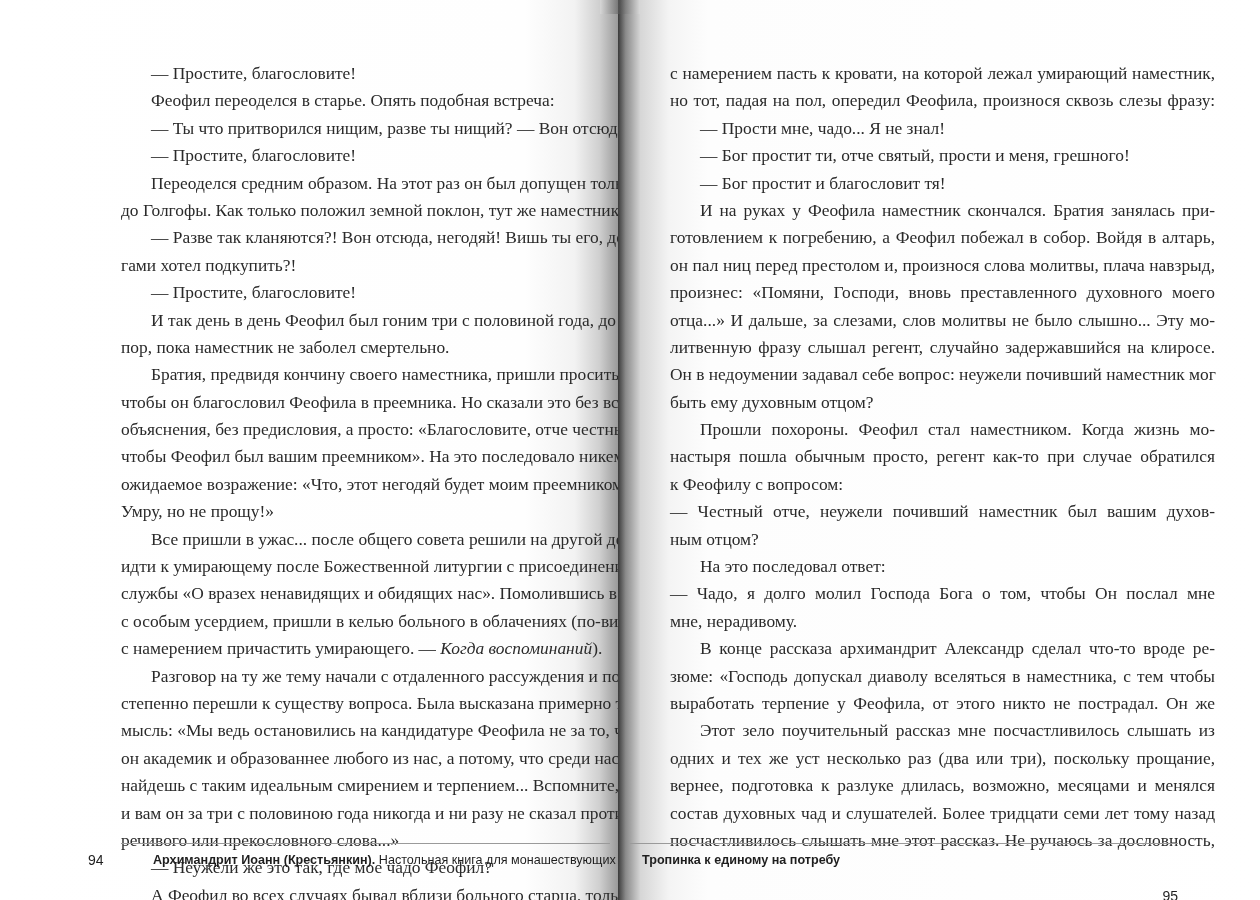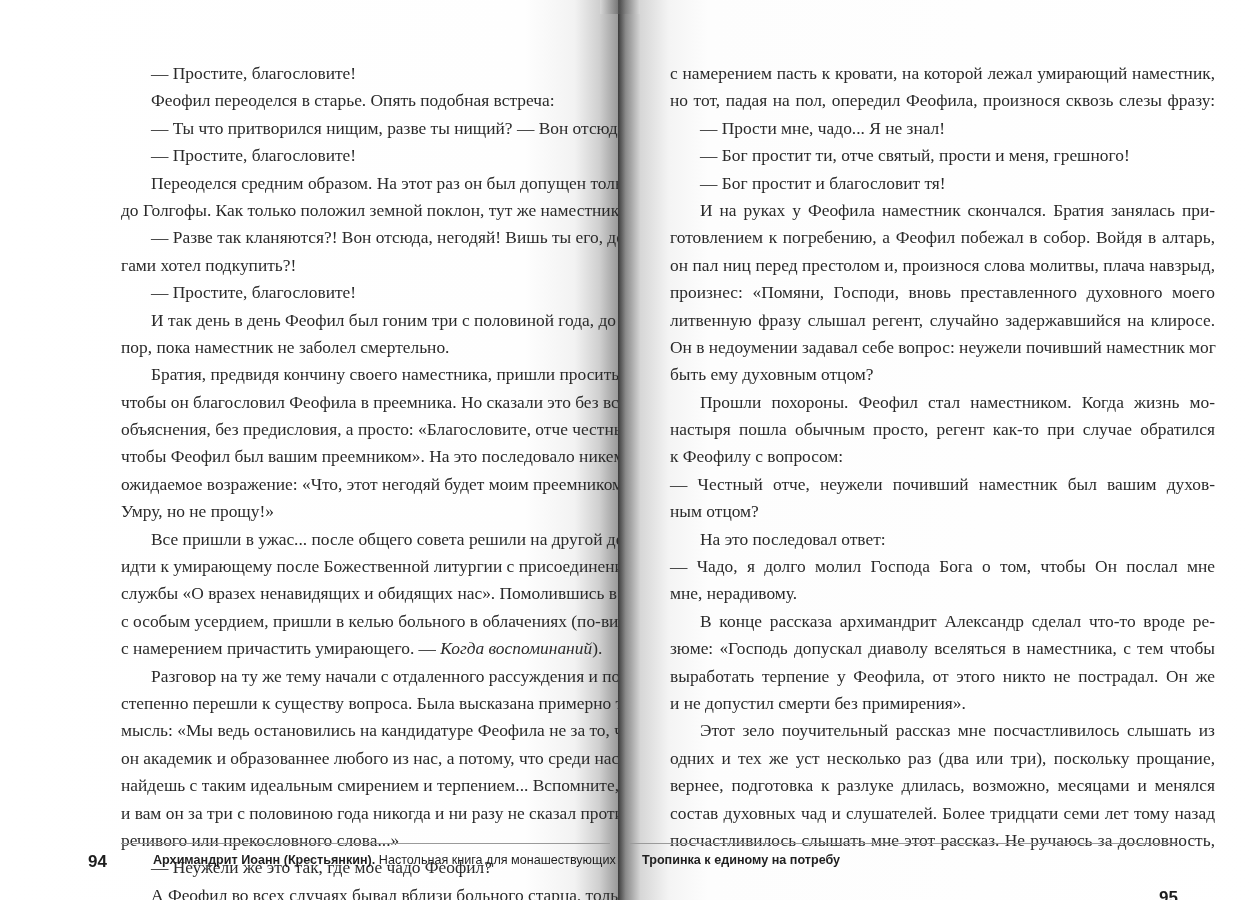--- a/index.html
+++ b/index.html
@@ -26,21 +26,21 @@
   .line.dash { padding-left: 0; }
   .line.dash-indent { padding-left: 30px; }
   .line.noindent { padding-left: 0; }
   em { font-style: italic; }
   .footer-rule { position: absolute; top: 843px; height: 1px; background: #9a9a9a; }
   .page.left .footer-rule { left: 121px; width: 489px; }
   .page.right .footer-rule { left: 12px; width: 548px; }
   .footer-row { position: absolute; top: 853px; font-family: "Liberation Sans", "DejaVu Sans", sans-serif; font-size: 12.6px; color: #1e1e1e; white-space: nowrap; }
   .page.left .footer-row { left: 121px; width: 492px; }
   .page.right .footer-row { left: 12px; width: 548px; }
-  .pnum { font-weight: bold; font-size: 17px; }
+  .pnum { font-weight: normal; font-size: 14px; }
   .page.left .pnum { position: absolute; left: -33px; top: -1px; }
   .page.right .pnum { position: absolute; right: 0; top: -1px; margin-top: 36px; }
   .running { position: absolute; left: 32px; top: 0; }
   .page.right .running { left: 12px; font-weight: bold; }
   .running .auth { font-weight: bold; }
 </style>
 </head>
 <body>
 
 <div class="spread">
@@ -88,35 +88,35 @@
     <div class="text-block" id="right-text">
         <div class="line noindent">с намерением пасть к кровати, на которой лежал умирающий наместник,</div>
         <div class="line noindent">но тот, падая на пол, опередил Феофила, произнося сквозь слезы фразу:</div>
         <div class="line dash-indent last">—  Прости мне, чадо... Я не знал!</div>
         <div class="line dash-indent last">—  Бог простит ти, отче святый, прости и меня, грешного!</div>
         <div class="line dash-indent last">—  Бог простит и благословит тя!</div>
         <div class="line indent">И на руках у Феофила наместник скончался. Братия занялась при-</div>
         <div class="line noindent">готовлением к погребению, а Феофил побежал в собор. Войдя в алтарь,</div>
         <div class="line noindent">он пал ниц перед престолом и, произнося слова молитвы, плача навзрыд,</div>
         <div class="line noindent">произнес: «Помяни, Господи, вновь преставленного духовного моего</div>
+        <div class="line noindent">отца...» И дальше, за слезами, слов молитвы не было слышно... Эту мо-</div>
         <div class="line noindent">литвенную фразу слышал регент, случайно задержавшийся на клиросе.</div>
         <div class="line noindent">Он в недоумении задавал себе вопрос: неужели почивший наместник мог</div>
         <div class="line noindent last">быть ему духовным отцом?</div>
         <div class="line indent">Прошли похороны. Феофил стал наместником. Когда жизнь мо-</div>
         <div class="line noindent">настыря пошла обычным просто, регент как-то при случае обратился</div>
         <div class="line noindent last">к Феофилу с вопросом:</div>
         <div class="line dash">—  Честный отче, неужели почивший наместник был вашим духов-</div>
         <div class="line noindent last">ным отцом?</div>
         <div class="line indent last">На это последовал ответ:</div>
         <div class="line dash">—  Чадо, я долго молил Господа Бога о том, чтобы Он послал мне</div>
         <div class="line noindent last">мне, нерадивому.</div>
         <div class="line indent">В конце рассказа архимандрит Александр сделал что-то вроде ре-</div>
         <div class="line noindent">зюме: «Господь допускал диаволу вселяться в наместника, с тем чтобы</div>
         <div class="line noindent">выработать терпение у Феофила, от этого никто не пострадал. Он же</div>
-        <div class="line noindent last">и не допустил смерти без примирения».</div>
         <div class="line indent">Этот зело поучительный рассказ мне посчастливилось слышать из</div>
         <div class="line noindent">одних и тех же уст несколько раз (два или три), поскольку прощание,</div>
         <div class="line noindent">вернее, подготовка к разлуке длилась, возможно, месяцами и менялся</div>
         <div class="line noindent">состав духовных чад и слушателей. Более тридцати семи лет тому назад</div>
         <div class="line noindent">посчастливилось слышать мне этот рассказ. Не ручаюсь за дословность,</div>
       </div>
     <div class="footer-rule"></div>
     <div class="footer-row">
       <span class="running">Тропинка к единому на потребу</span>
       <span class="pnum">95</span>

